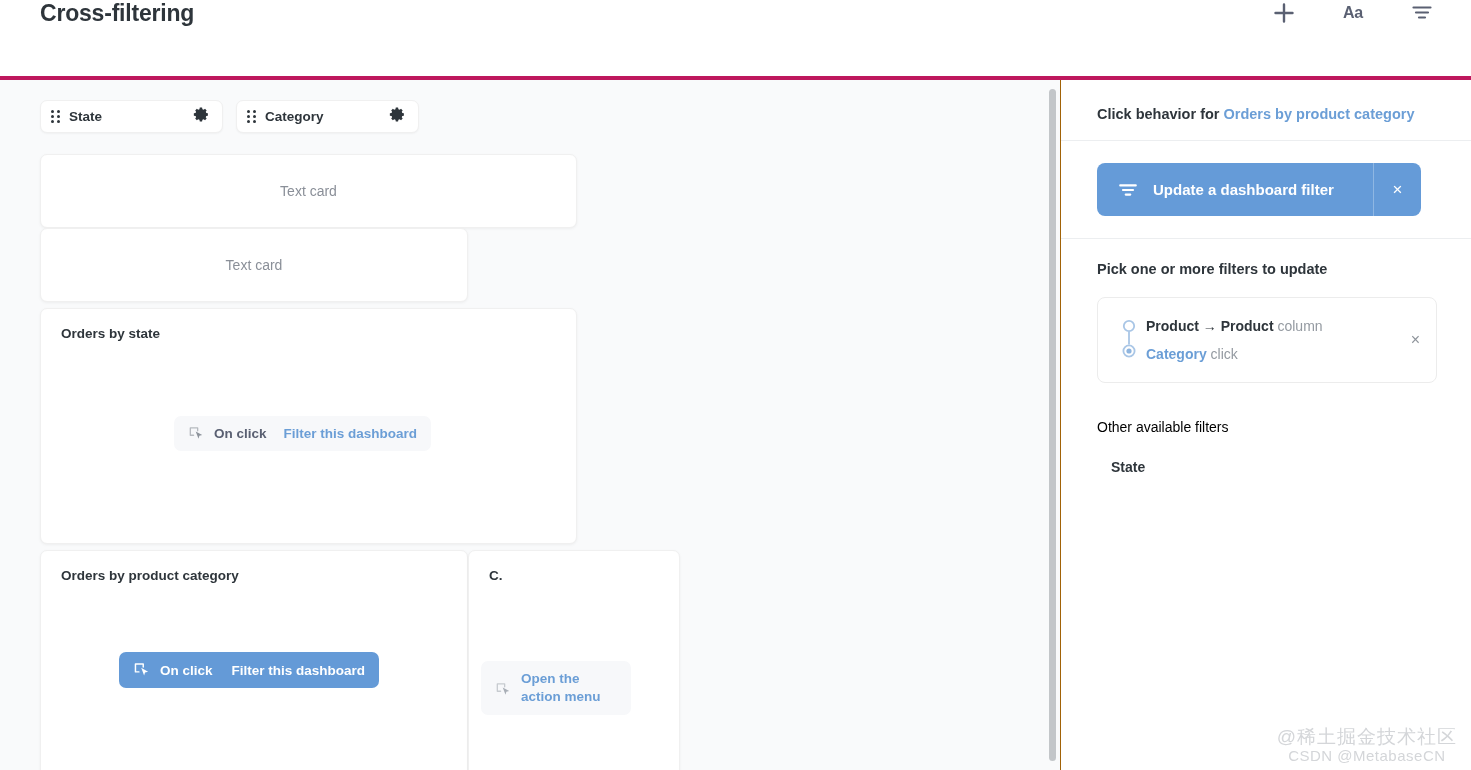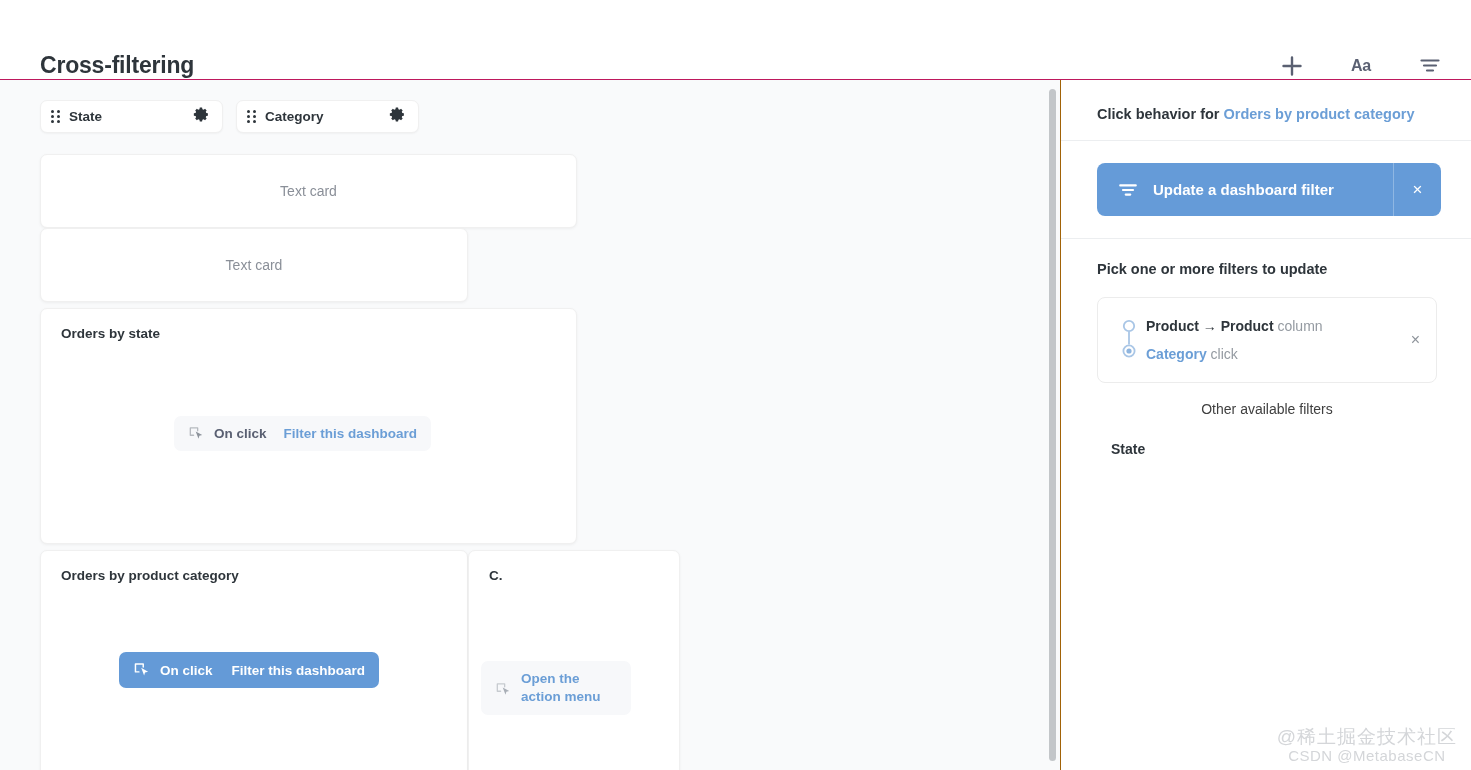--- a/index.html
+++ b/index.html
@@ -8,23 +8,23 @@
     font-family: "Liberation Sans", sans-serif;
     background: #ffffff;
     overflow: hidden;
   }
   .app { position: relative; width: 1471px; height: 770px; display: flex; flex-direction: column; }
 
   
   .header {
     height: 80px; min-height: 80px;
     background: #ffffff;
-    border-bottom: 1px solid #be185d;
-    display: flex; align-items: flex-end;
-    padding: 0 28px 0 40px;
+    border-bottom: 4px solid #be185d;
+    display: flex; align-items: flex-start;
+    padding: 0 36px 0 40px;
   }
   .page-title {
     font-size: 23px; font-weight: 700; color: #2e353b;
     letter-spacing: -0.2px;
   }
   .header-actions { margin-left: auto; display: flex; align-items: center; gap: 43px; }
   .hdr-icon {
     width: 26px; height: 26px;
     display: flex; align-items: center; justify-content: center;
     color: #5a6072; cursor: pointer;
@@ -113,21 +113,21 @@
     border-left: 1px solid #a16207;
     position: relative;
     overflow: hidden;
   }
   .side-head {
     padding: 26px 24px 18px 36px;
     border-bottom: 1px solid #eceef0;
     font-size: 14.5px; font-weight: 700; color: #2e353b;
   }
   .side-head .link { color: #6b9ed6; font-weight: 700; }
-  .side-sec { padding: 22px 30px 22px 36px; border-bottom: 1px solid #eceef0; }
+  .side-sec { padding: 22px 50px 22px 36px; border-bottom: 1px solid #eceef0; }
   .big-btn {
     display: flex; align-items: center;
     background: #659bd8;
     border-radius: 8px;
     height: 53px;
     cursor: pointer;
     overflow: hidden;
   }
   .big-btn .bb-icon { padding: 0 14px 0 20px; display: flex; align-items: center; }
   .big-btn .bb-label { color: #ffffff; font-size: 15px; font-weight: 700; flex: 1; }
@@ -150,21 +150,21 @@
   .map-connector {
     width: 18px; display: flex; flex-direction: column; align-items: center;
     margin-right: 8px;
   }
   .map-lines { flex: 1; }
   .map-row { font-size: 14px; line-height: 28px; white-space: nowrap; }
   .map-row .strong { font-weight: 700; color: #2e353b; }
   .map-row .muted { color: #949aa1; }
   .map-row .blue { color: #6b9ed6; font-weight: 700; }
   .map-close { margin-left: auto; color: #8e949b; font-size: 16px; padding-left: 12px; }
-  .other-label { margin-top: 18px; font-size: 14px; color: #404040; text-align: center; }
+  .other-label { margin-top: 36px; font-size: 14px; color: #000000; }
   .other-item { margin-top: 24px; padding-left: 14px; font-size: 14px; font-weight: 700; color: #2e353b; cursor: pointer; }
 
   
   .watermark {
     position: absolute; right: 14px; bottom: 6px;
     text-align: center; color: #d4d6d9; pointer-events: none;
     line-height: 1.1;
   }
   .watermark .w1 { font-size: 19px; letter-spacing: 1px; }
   .watermark .w2 { font-size: 15px; letter-spacing: 0.5px; }

